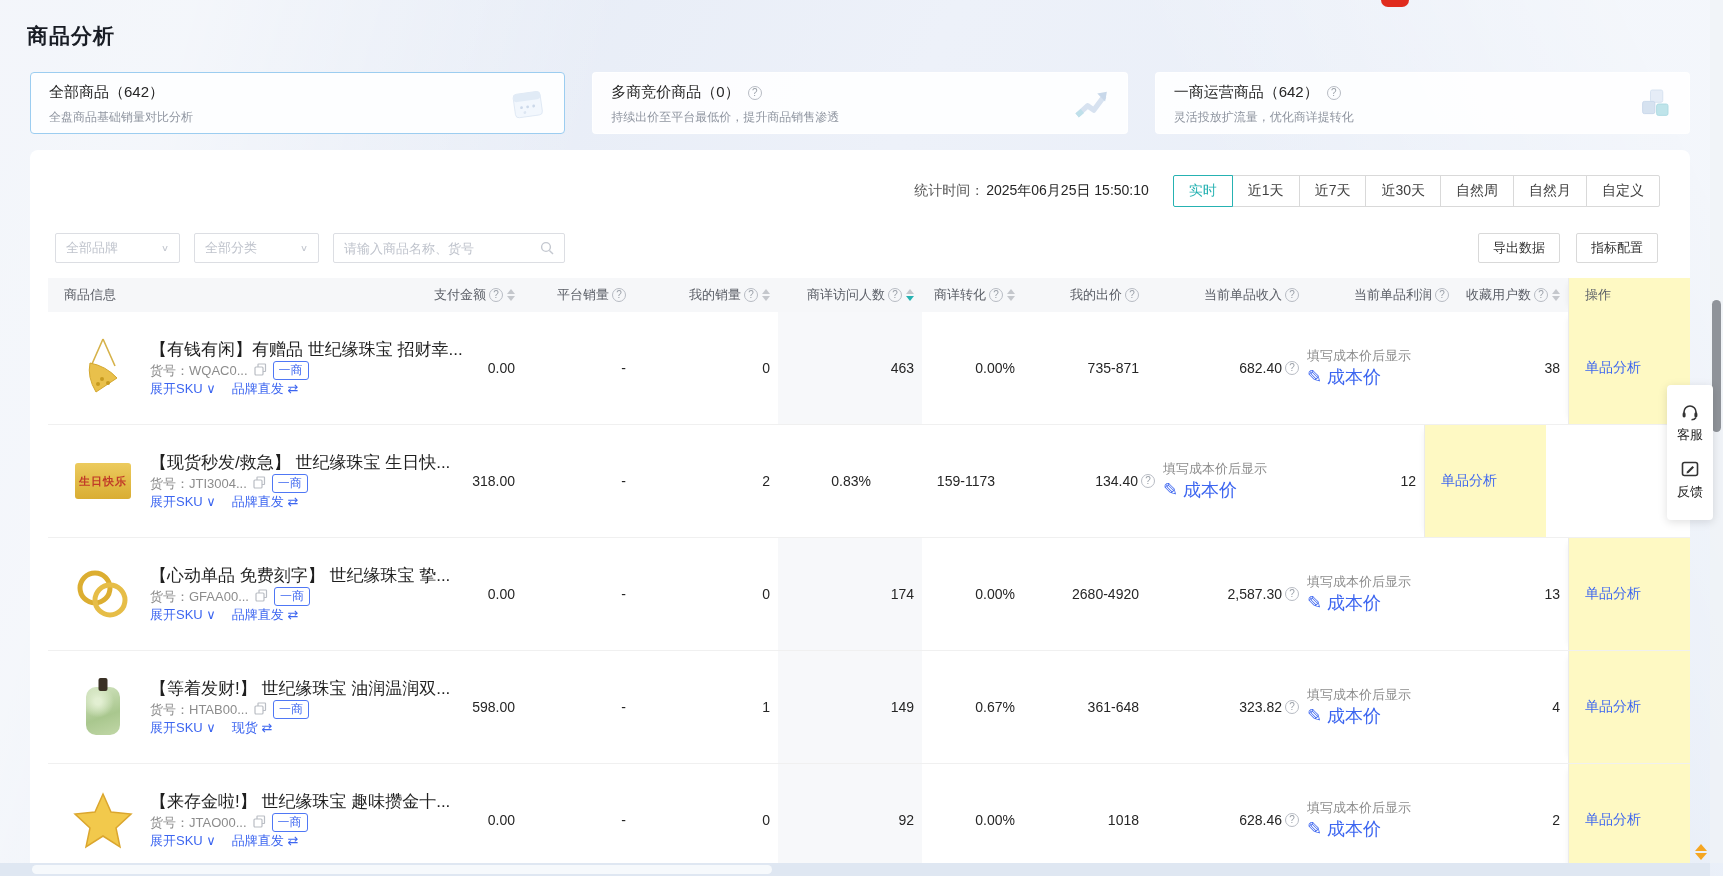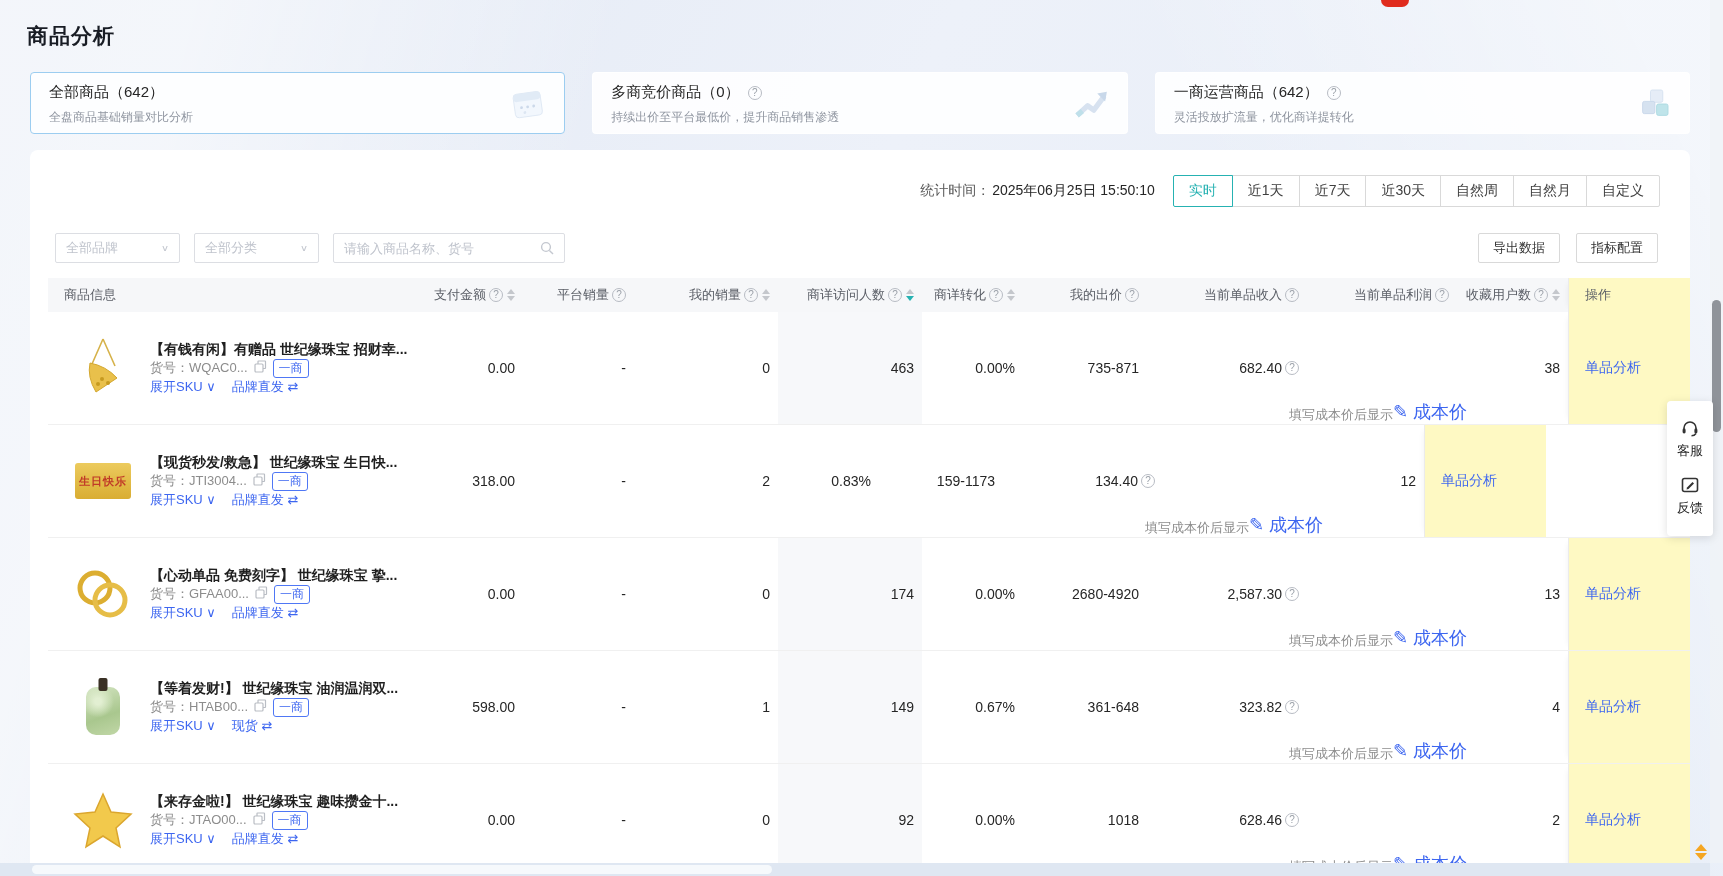--- a/index.html
+++ b/index.html
@@ -27,21 +27,21 @@
   .help { display:inline-flex; width:14px; height:14px; border:1px solid #b8bcc4; border-radius:50%; color:#9aa0a8; font-size:10px; line-height:12px; align-items:center; justify-content:center; margin-left:3px; flex:none; }
 
   
   .panel { position:absolute; left:30px; top:150px; width:1660px; height:726px; background:#fff; border-radius:8px 8px 0 0; }
 
   .time-row { position:absolute; top:25px; right:30px; display:flex; align-items:center; }
   .stat-label { font-size:14px; color:#595959; }
   .stat-value { font-size:14px; color:#262626; margin-left:2px; margin-right:16px; }
   .segmented { display:flex; }
   .seg-btn { height:32px; padding:0 15px; border:1px solid #d9d9d9; margin-left:-1px; background:#fff; font-size:14px; color:#404040; display:flex; align-items:center; cursor:pointer; position:relative; }
-  .seg-btn:first-child { border-radius:2px 0 0 2px; margin-left:2px; }
+  .seg-btn:first-child { border-radius:2px 0 0 2px; margin-left:8px; }
   .seg-btn:last-child { border-radius:0 2px 2px 0; }
   .seg-btn.active { color:#26b2b2; border-color:#26b2b2; z-index:2; }
 
   .filter-row { position:absolute; top:83px; left:25px; display:flex; gap:14px; }
   .select { width:125px; height:30px; border:1px solid #dcdee3; border-radius:2px; background:#fff; color:#bfc3cc; font-size:13px; padding:0 10px; display:flex; align-items:center; justify-content:space-between; cursor:pointer; }
   .select .chev { color:#c4c8d0; font-size:11px; transform:scaleY(.8); }
   .search { width:232px; height:30px; border:1px solid #dcdee3; border-radius:2px; background:#fff; display:flex; align-items:center; padding:0 10px; }
   .search input { border:none; outline:none; flex:1; font-size:13px; color:#595959; font-family:inherit; }
   .search input::placeholder { color:#bfc3cc; }
   .right-btns { position:absolute; top:83px; right:32px; display:flex; gap:16px; }
@@ -58,38 +58,38 @@
   .c5{width:101px}.c6{width:124px}.c7{width:160px}.c8{width:150px}.c9{width:111px}
   .c10{width:122px; justify-content:flex-start; padding-left:16px; border-left:1px solid #ebebeb; background:#fef9c3; box-shadow:-6px 0 6px -6px rgba(0,0,0,.06); }
   .hl { background:#f7f8fa; }
   .sort { display:inline-flex; flex-direction:column; margin-left:4px; gap:2px; }
   .tri-up { width:0;height:0;border-left:4px solid transparent;border-right:4px solid transparent;border-bottom:5px solid #c4c7cc; }
   .tri-down { width:0;height:0;border-left:4px solid transparent;border-right:4px solid transparent;border-top:5px solid #c4c7cc; }
   .sort.active .tri-down { border-top-color:#26b2b2; }
 
   .prod { justify-content:flex-start; padding-left:24px; gap:16px; }
   .thumb { width:62px; height:62px; flex:none; position:relative; display:flex; align-items:center; justify-content:center; }
-  .p-title { font-size:14px; font-weight:700; color:#1f1f1f; white-space:nowrap;text-align:center; }
+  .p-title { font-size:17px; font-weight:400; color:#1f1f1f; white-space:nowrap;text-align:center; }
   .sku-row { margin-top:0; display:flex; align-items:center; gap:6px; font-size:13px; color:#8c8c8c; }
   .badge { border:1px solid #4f77f5; color:#3d66f0; font-size:12px; padding:0 5px; height:19px; line-height:17px; border-radius:3px; background:#fff; }
   .links-row { display:flex; gap:16px; font-size:13px; color:#3d66f0; }
   .blue-link { color:#3d66f0; cursor:pointer; }
-  .profit-cell { align-items:flex-end; justify-content:center; gap:0; }
+  .profit-cell { flex-direction:column; align-items:flex-start; justify-content:center; gap:0; }
   .profit-note { font-size:13px; color:#8c8c8c; }
   .cost-link { font-size:18px; color:#3d66f0; cursor:pointer; }
   .income-help { margin-left:3px; }
   .action-link { color:#3d66f0; font-size:14px; cursor:pointer; }
 
   .plaque { width:56px; height:36px; border-radius:3px; background:linear-gradient(180deg,#eccb5e,#d9ad32); display:flex; align-items:center; justify-content:center; }
   .plaque span { color:#c03a28; font-size:11px; font-weight:bold; letter-spacing:1px; }
   .jade-body { width:34px; height:48px; border-radius:10px; background:radial-gradient(circle at 35% 30%, #e2efd2 8%, transparent 40%), linear-gradient(160deg,#d5e5c3,#a9c78e 60%,#c1d7a7); margin-top:8px; }
   .jade-bail { position:absolute; top:2px; left:50%; transform:translateX(-50%); width:9px; height:13px; background:#3a3125; border-radius:2px; }
 
   
-  .float-widget { position:absolute; right:10px; top:401px; width:46px; background:#fff; border-radius:4px; box-shadow:0 2px 10px rgba(0,0,0,.13); padding:12px 0 14px; display:flex; flex-direction:column; align-items:center; gap:5px; z-index:30; }
+  .float-widget { position:absolute; right:10px; top:385px; width:46px; background:#fff; border-radius:4px; box-shadow:0 2px 10px rgba(0,0,0,.13); padding:12px 0 14px; display:flex; flex-direction:column; align-items:center; gap:5px; z-index:30; }
   .fw-item { display:flex; flex-direction:column; align-items:center; gap:4px; cursor:pointer; padding:5px 0; }
   .fw-label { font-size:13px; color:#262626; }
 
   
   .v-scroll { position:absolute; right:0; top:0; width:13px; height:863px; background:rgba(240,242,246,.65); z-index:20; }
   .v-thumb { position:absolute; right:2px; top:300px; width:9px; height:132px; background:#8f9399; border-radius:5px; cursor:grab; }
   .h-scroll { position:absolute; left:0; bottom:0; width:1710px; height:13px; background:#dfe7f2; z-index:25; }
   .h-thumb { position:absolute; left:32px; top:2px; width:740px; height:9px; background:#f6f9fc; border-radius:5px; cursor:grab; }
   .corner-arrows { position:absolute; right:16px; bottom:16px; z-index:26; display:flex; flex-direction:column; gap:2px; cursor:pointer; }
   .corner-arrows i { width:0;height:0;border-left:6px solid transparent;border-right:6px solid transparent; display:block; }

